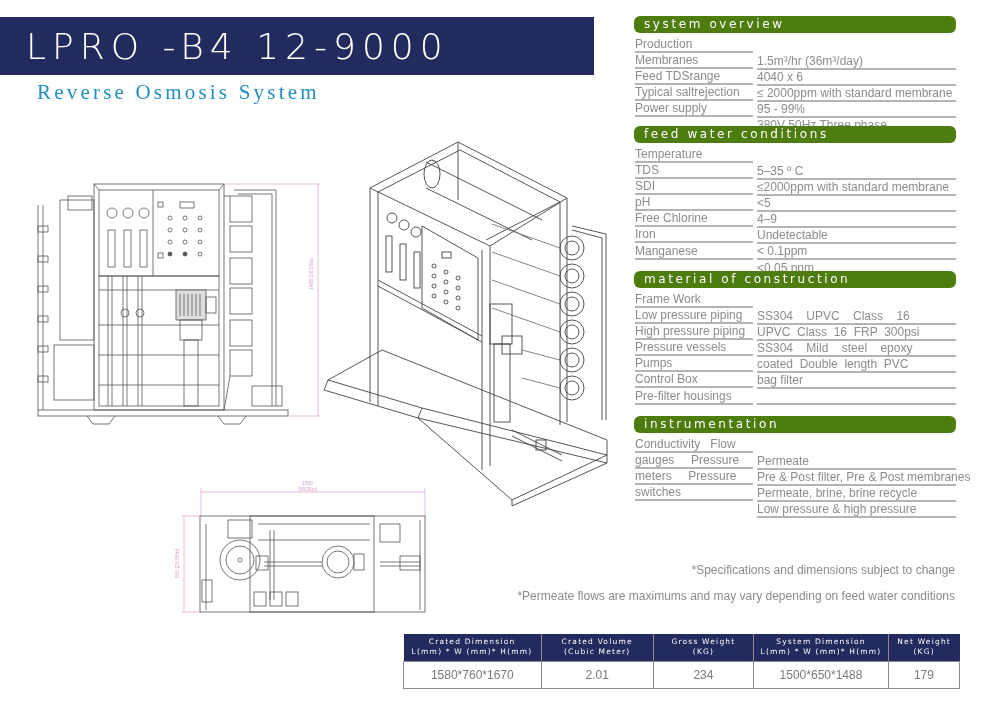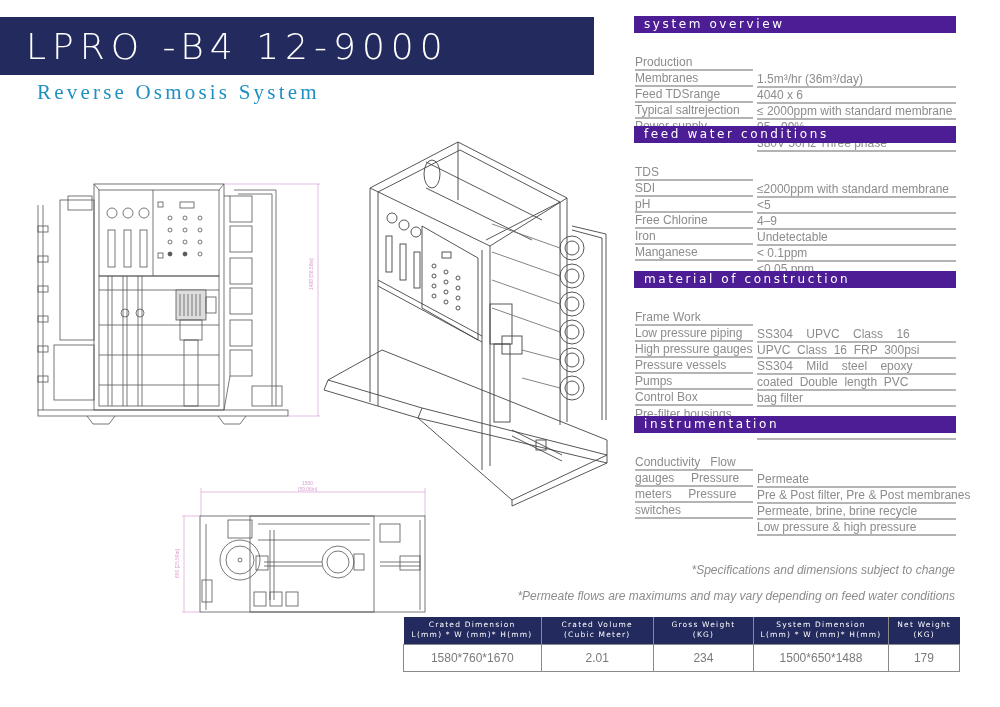--- a/index.html
+++ b/index.html
@@ -4,30 +4,30 @@
 <style>
   * { box-sizing: border-box; margin: 0; padding: 0; }
   html, body { width: 1000px; height: 707px; background: #ffffff; overflow: hidden; }
   body { position: relative; font-family: "Liberation Sans", sans-serif; color: #8a8a8a; }
 
   .title-bar { position: absolute; left: 0; top: 17px; width: 594px; height: 58px; background: #222a5e; }
   .title-text { position: absolute; left: 26px; top: 2px; font-family: "DejaVu Sans", sans-serif; font-weight: 200; font-size: 36px; letter-spacing: 6px; color: #ffffff; line-height: 56px; white-space: nowrap; }
   .subtitle { position: absolute; left: 37px; top: 80px; font-family: Liberation Serif, serif; font-size: 21px; letter-spacing: 3.2px; color: #1f8fc4; white-space: nowrap; }
 
   .spec { position: absolute; left: 634px; width: 322px; }
-  .sec-head { height: 17px; background: #4c1d95; color: #ffffff; font-family: "DejaVu Sans", sans-serif; font-size: 12px; letter-spacing: 2.6px; line-height: 17px; padding-left: 10px; white-space: nowrap; }
-  .rows { margin-top: 22px; }
+  .sec-head { height: 17px; background: #4d7c0f; color: #ffffff; font-family: "DejaVu Sans", sans-serif; font-size: 12px; letter-spacing: 2.6px; line-height: 17px; padding-left: 10px; white-space: nowrap; border-radius: 6px; }
+  .rows { margin-top: 4px; }
   .row { position: relative; height: 16.1px; font-size: 12px; line-height: 15px; color: #8c8c8c; white-space: nowrap; }
   .row .k { position: absolute; left: 1px; top: 0; width: 118px; height: 16px; border-bottom: 2px solid #b4b4b4; }
   .row .v { position: absolute; left: 123px; top: 17px; width: 199px; height: 16px; border-bottom: 2px solid #b4b4b4; }
   .row .k span, .row .v span { display: block; }
 
-  .note { position: absolute; right: 45px; font-size: 12px; color: #8c8c8c; white-space: nowrap; font-style: italic; }
-
-  .dim-table { position: absolute; left: 403px; top: 617px; width: 557px; border-collapse: collapse; }
+  .note { position: absolute; right: 45px; font-size: 12px; color: #8c8c8c; white-space: nowrap; }
+
+  .dim-table { position: absolute; left: 403px; top: 634px; width: 557px; border-collapse: collapse; }
   .dim-table th { background: #222a5e; color: #ffffff; font-family: "DejaVu Sans", sans-serif; font-weight: normal; font-size: 7.5px; letter-spacing: 1.2px; line-height: 10px; height: 27px; text-align: center; border-right: 1px solid #8a8a8a; padding: 0 2px; }
   .dim-table td { height: 27px; text-align: center; font-size: 12px; color: #7a7a7a; border: 1px solid #8a8a8a; background: #fff; }
 
   .drawing { position: absolute; }
   .drawing svg { display: block; }
 </style>
 </head>
 <body>
 
 <div class="title-bar">
@@ -79,20 +79,28 @@
         </div>
       </div>
   </div>
 </div>
 
 <div class="spec" style="top:126px;">
   <div class="sec-head">feed water conditions</div>
   <div class="rows">
     <div class="row">
         <div class="k">
+          <span>Temperature</span>
+        </div>
+        <div class="v">
+          <span>5–35 º C</span>
+        </div>
+      </div>
+    <div class="row">
+        <div class="k">
           <span>TDS</span>
         </div>
         <div class="v">
           <span>≤2000ppm with standard membrane</span>
         </div>
       </div>
     <div class="row">
         <div class="k">
           <span>SDI</span>
         </div>
@@ -149,21 +157,21 @@
     <div class="row">
         <div class="k">
           <span>Low pressure piping</span>
         </div>
         <div class="v">
           <span style="white-space:pre">UPVC  Class  16  FRP  300psi</span>
         </div>
       </div>
     <div class="row">
         <div class="k">
-          <span>High pressure gauges</span>
+          <span>High pressure piping</span>
         </div>
         <div class="v">
           <span style="white-space:pre">SS304    Mild    steel    epoxy</span>
         </div>
       </div>
     <div class="row">
         <div class="k">
           <span>Pressure vessels</span>
         </div>
         <div class="v">

